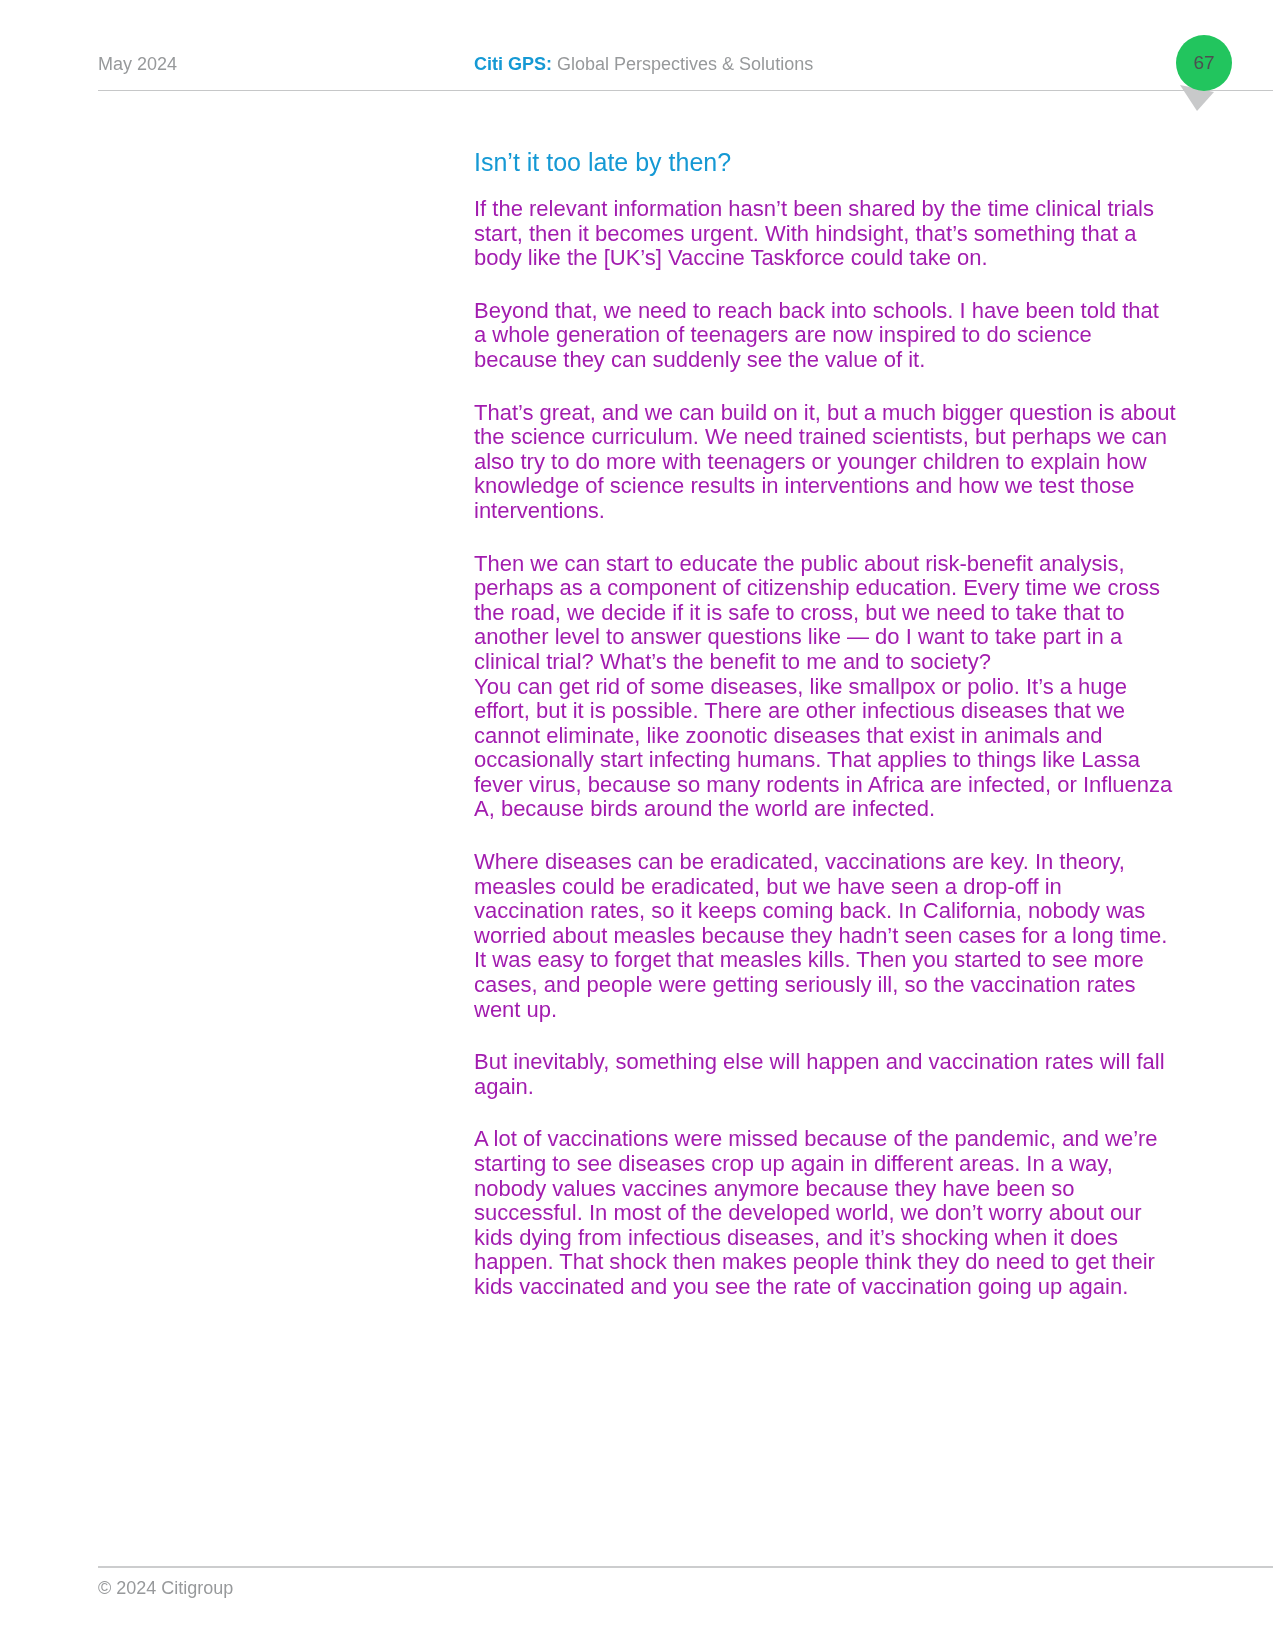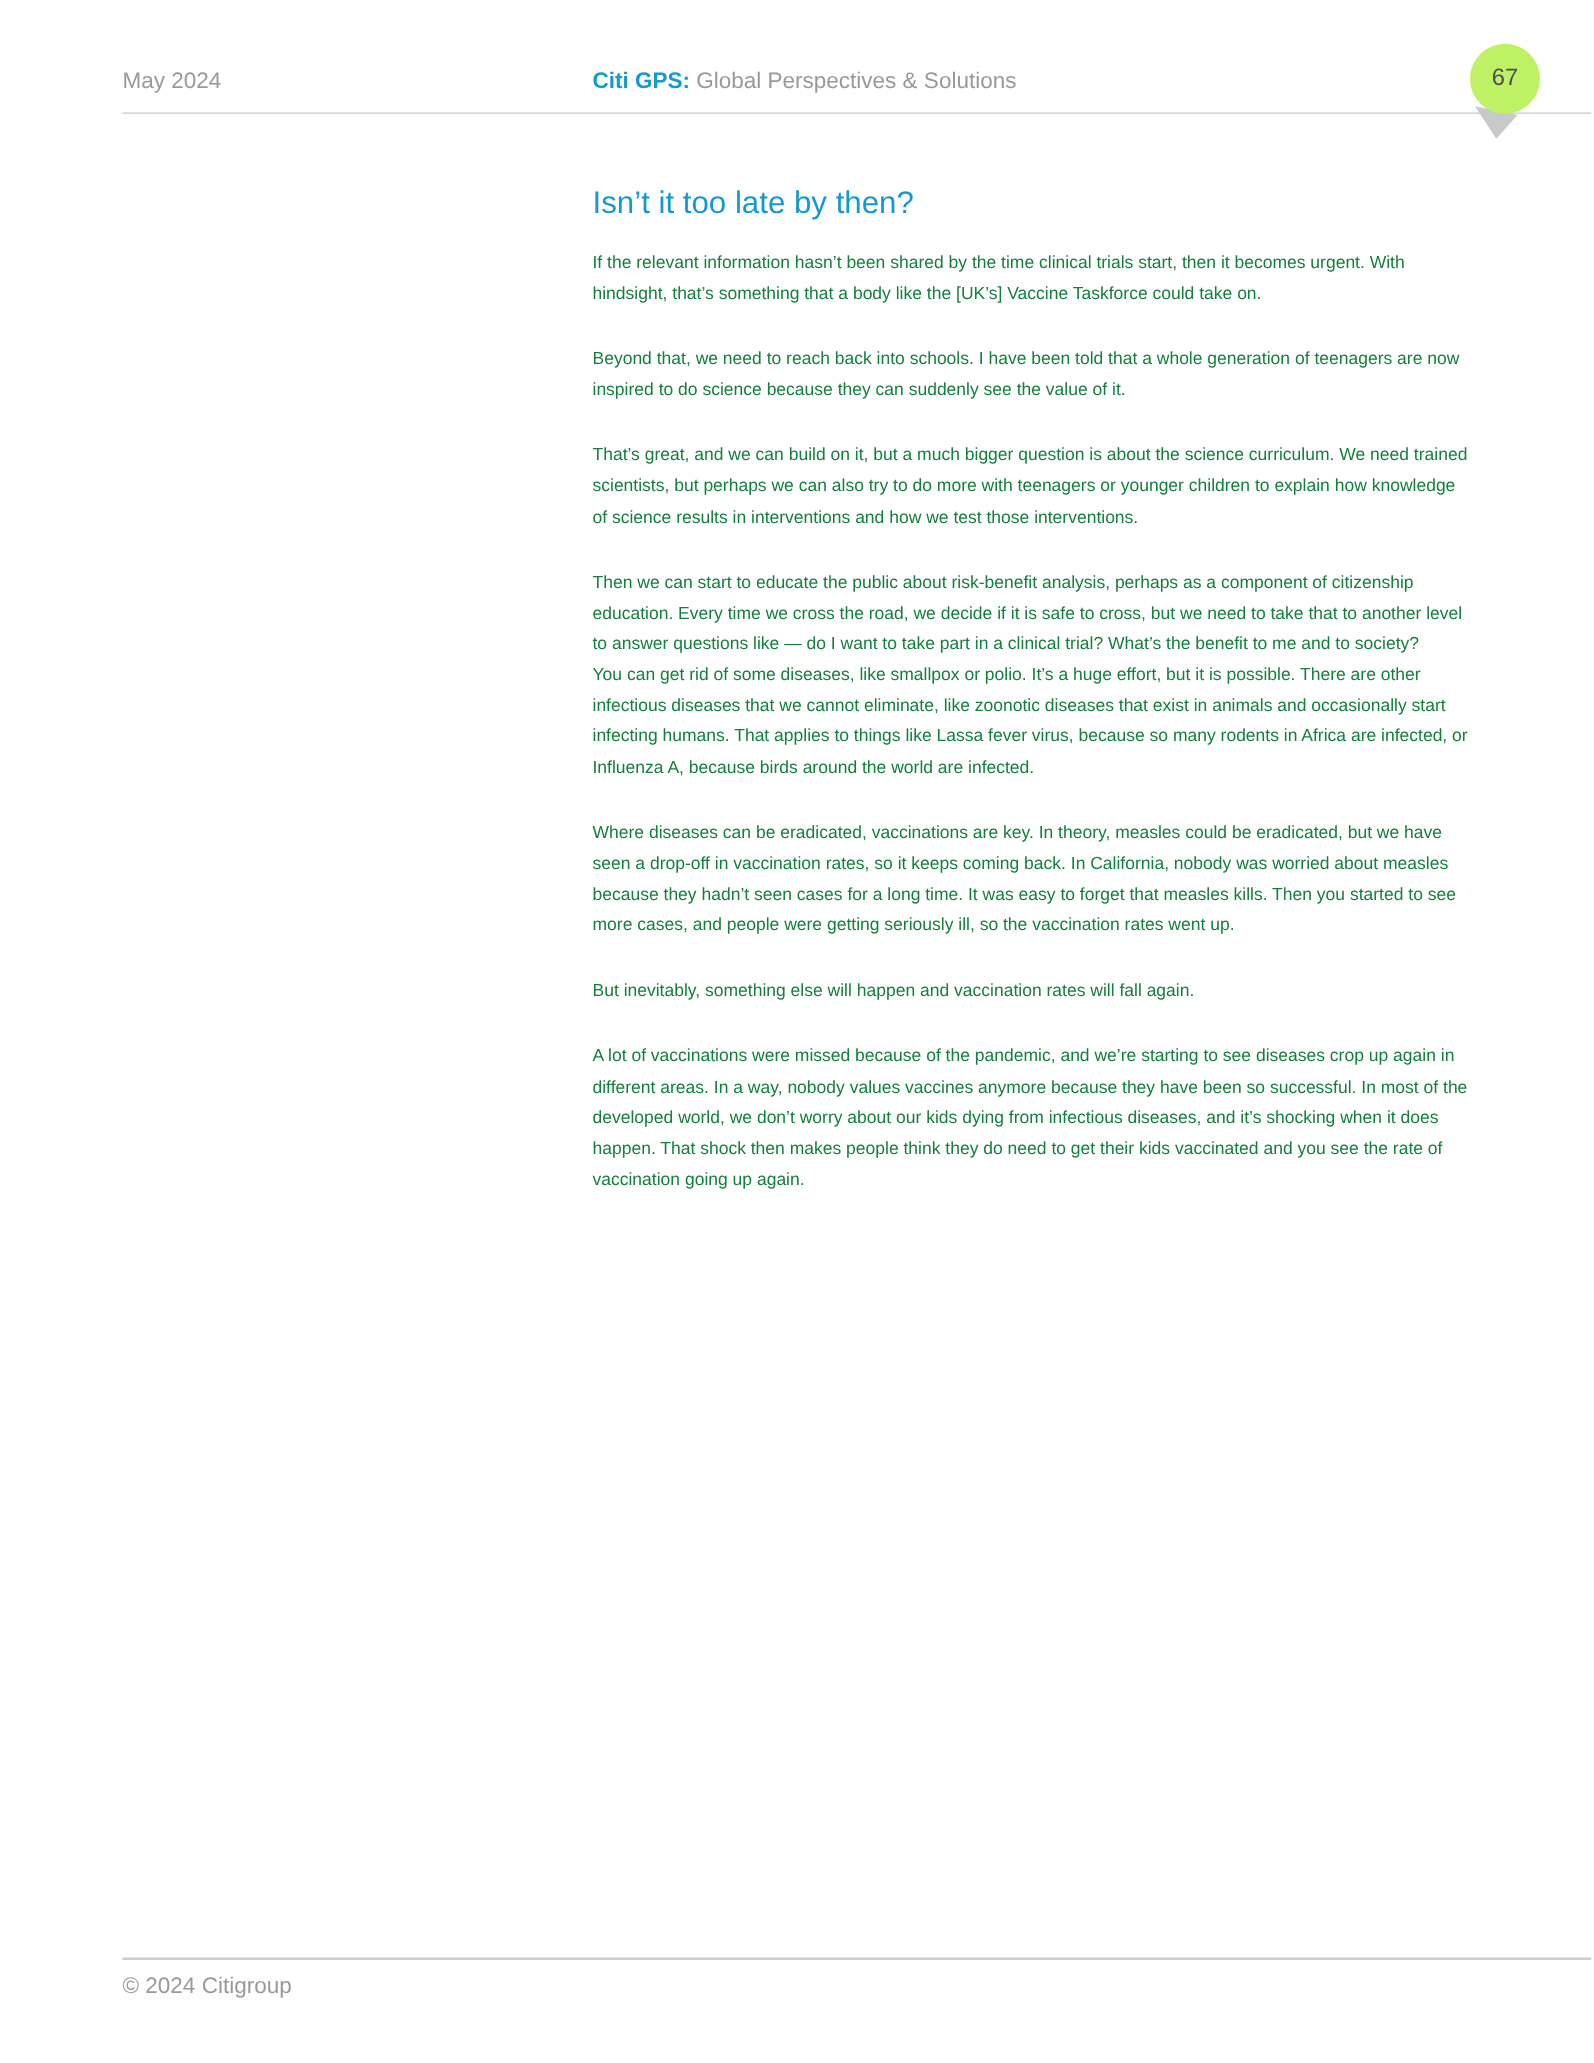--- a/index.html
+++ b/index.html
@@ -49,21 +49,21 @@
     width: 56px;
     height: 80px;
     z-index: 5;
   }
   .page-badge .circle {
     position: absolute;
     left: 0; top: 0;
     width: 56px;
     height: 56px;
     border-radius: 50%;
-    background: #bef264;
+    background: #22c55e;
     display: flex;
     align-items: center;
     justify-content: center;
     font-size: 19px;
     color: #4D4E50;
   }
   .page-badge .tail {
     position: absolute;
     left: 0; top: 0;
     width: 56px;
@@ -81,23 +81,23 @@
     font-size: 25px;
     line-height: 30px;
     font-weight: normal;
     color: #1599D4;
     margin-bottom: 20px;
   }
   .section + .section .section-heading {
     margin-top: 36px;
   }
   .content p {
-    font-size: 14px;
+    font-size: 22px;
     line-height: 24.6px;
-    color: #15803d;
+    color: #a21caf;
     margin-bottom: 28px;
   }
   .content p:last-child { margin-bottom: 0; }
 
   
   .footer-rule {
     position: absolute;
     left: 98px;
     top: 1566px;
     width: 1175px;

